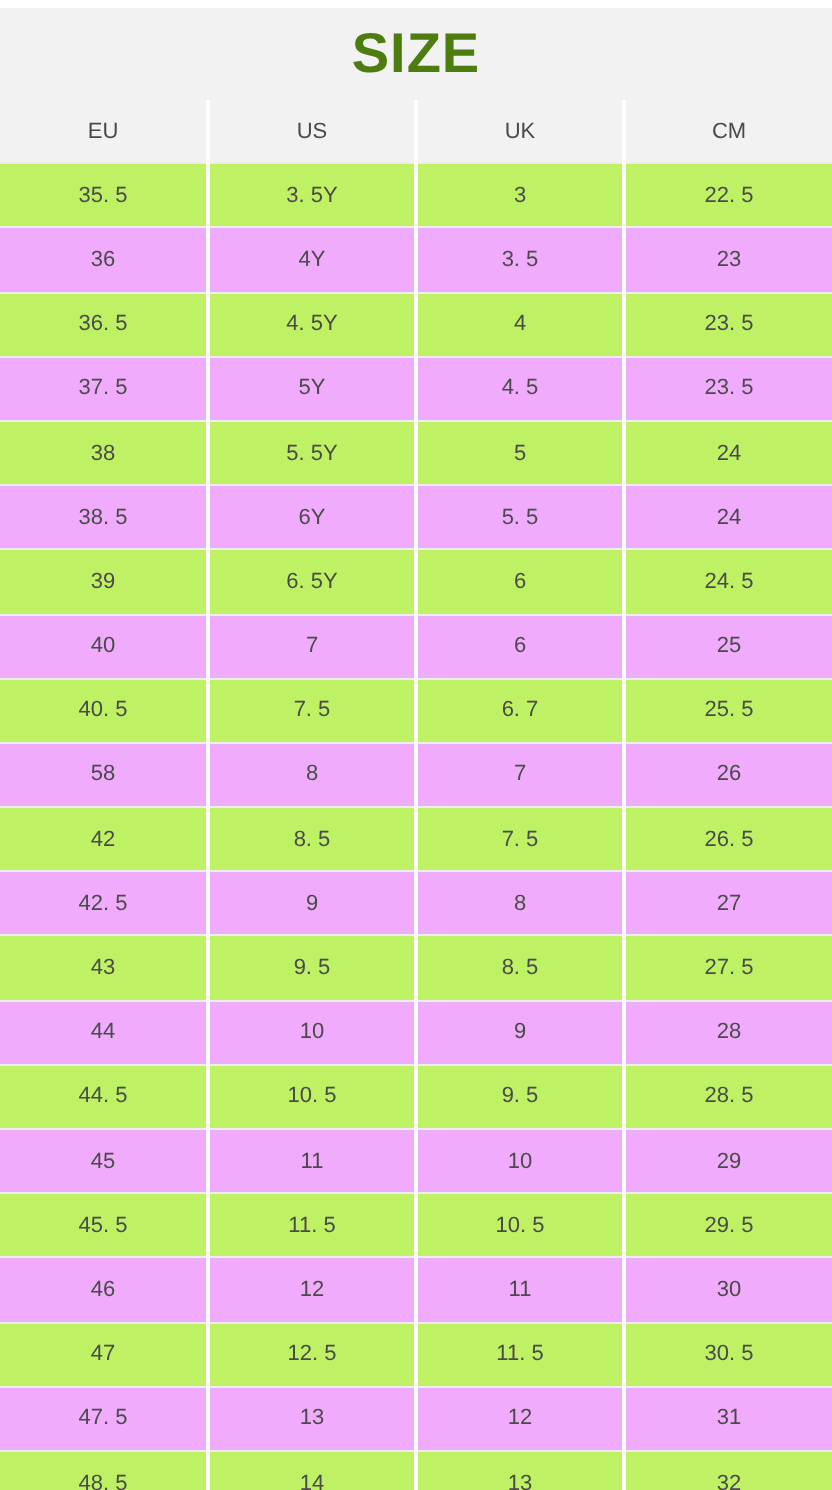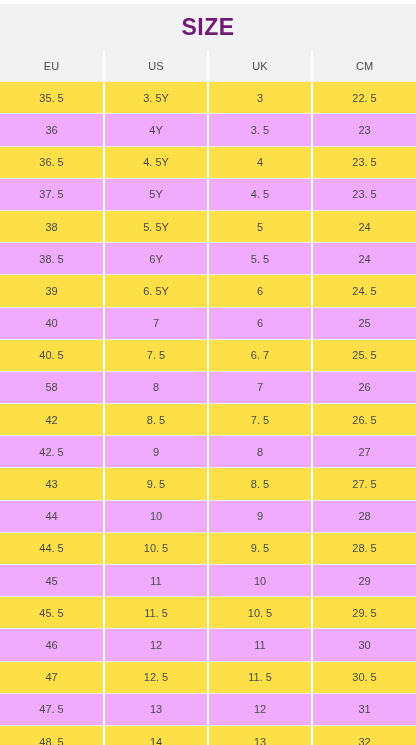--- a/index.html
+++ b/index.html
@@ -24,23 +24,23 @@
 
   
   .title-band {
     height: 46px;
     background: #f2f2f2;
     display: flex;
     align-items: center;
     justify-content: center;
   }
   .title-text {
-    font-size: 23px;
+    font-size: 28px;
     font-weight: bold;
-    color: #701a75;
+    color: #4d7c0f;
     letter-spacing: 0.5px;
     line-height: 1;
   }
 
   
   .size-table {
     width: 100%;
     border-collapse: collapse;
     table-layout: fixed;
   }
@@ -66,21 +66,21 @@
     border-right: none;
   }
 
   thead th {
     height: 35px;
     background: #f2f2f2;
     border-bottom: 1px solid #e6e6e6;
   }
 
   tbody tr.row-odd td {
-    background: #fde047;
+    background: #bef264;
   }
   tbody tr.row-even td {
     background: #f0abfc;
   }
   tbody tr:last-child td {
     border-bottom: none;
   }
 </style>
 </head>
 <body>

